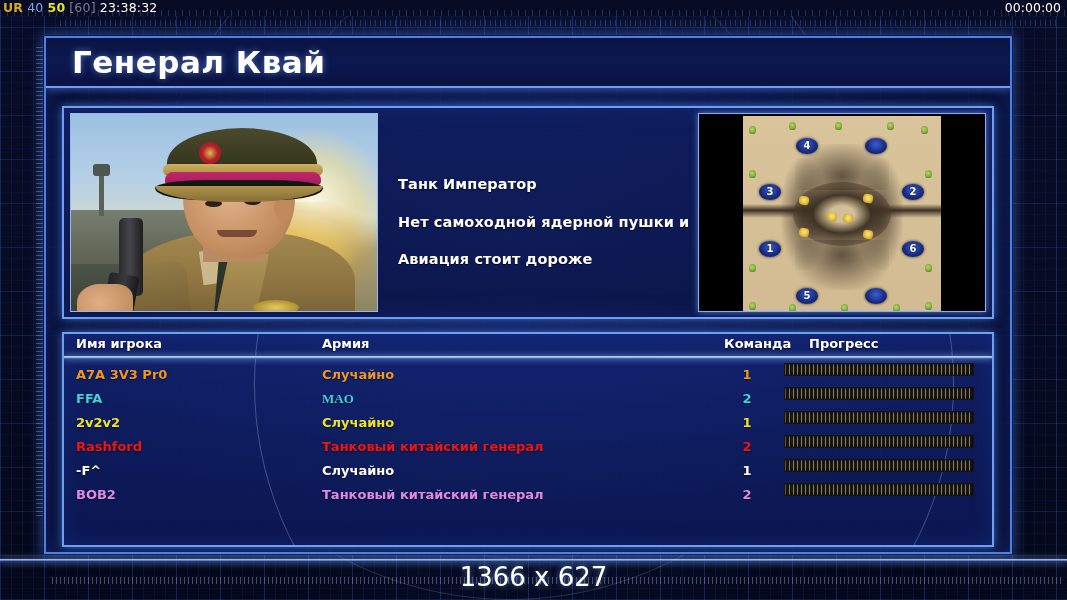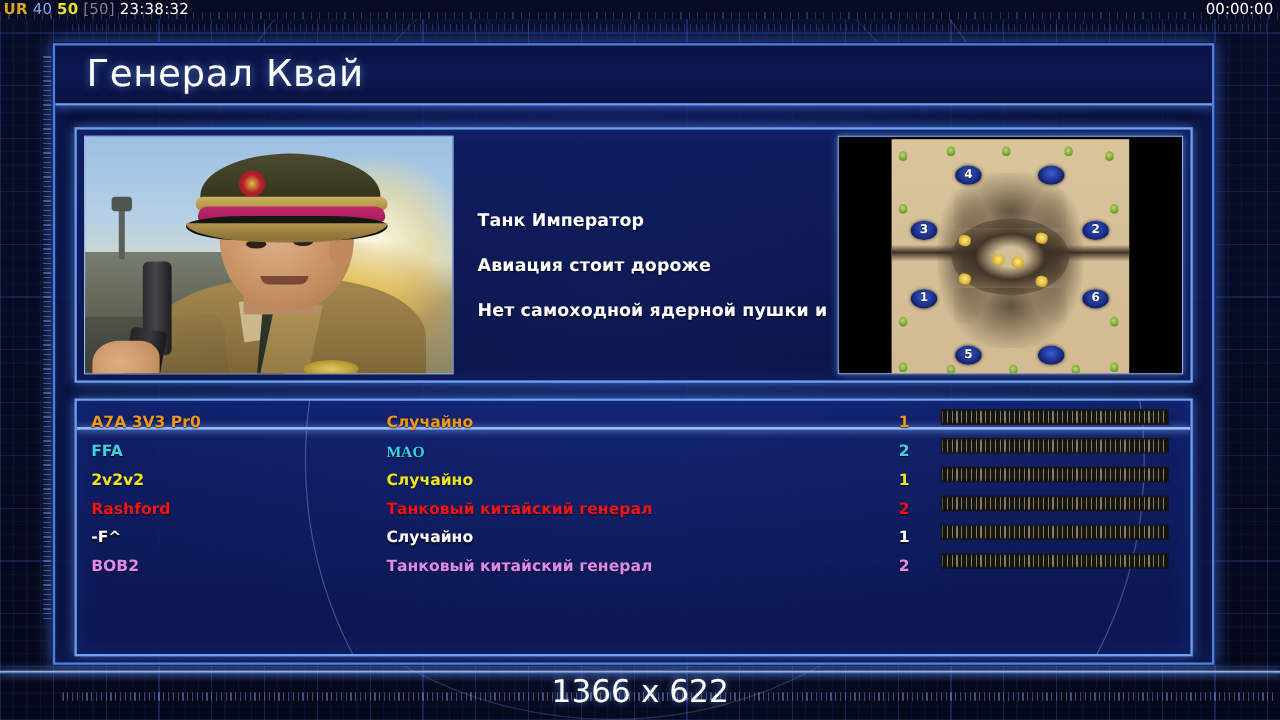--- a/index.html
+++ b/index.html
@@ -137,21 +137,21 @@
     position: relative;
     height: 50px;
     background: linear-gradient(180deg, #0a1344 0%, #0c1850 48%, #0a1240 100%);
     border-bottom: 2px solid #6f9cf0;
     box-shadow: 0 2px 7px rgba(80,130,245,0.55);
   }
   #pageTitle {
     position: absolute;
     left: 26px; top: 6px;
     font-size: 31px;
-    font-weight: 400;
+    font-weight: 700;
     color: #ffffff;
     letter-spacing: .5px;
     text-shadow: 0 0 7px rgba(140,180,255,0.55);
     font-family: "DejaVu Sans", sans-serif;
   }
 
   
   #upper {
     position: relative;
     margin: 18px 16px 0 16px;
@@ -443,21 +443,20 @@
   .prow .cell {
     position: absolute;
     top: 0;
     height: 24px;
     line-height: 24px;
     font-size: 13px;
     font-weight: 700;
     font-family: "DejaVu Sans", sans-serif;
     white-space: nowrap;
     text-shadow: 0 1px 1px rgba(0,0,0,0.65);
-    text-align: right;
   }
   .c-name  { left: 12px; }
   .c-army  { left: 258px; }
   .c-team  { left: 672px; width: 22px; text-align: center; }
   .c-prog  { left: 720px; top: 5px; width: 190px; height: 13px; }
   .bar {
     width: 100%; height: 13px;
     background:
       repeating-linear-gradient(90deg,
         rgba(150,140,110,0.85) 0 1px,
@@ -492,21 +491,21 @@
 <body>
 
 <div id="screen">
 
   <div class="sphere s1"></div>
   <div class="sphere s2"></div>
 
   <div id="topbar">
     <div class="ticks"></div>
     <div id="statusLeft">
-      <span class="s-ur">UR</span><span class="s-fps">40</span><span class="s-fps2">50</span><span class="s-max">[50]</span><span class="s-clock">23:38:32</span>
+      <span class="s-ur">UR</span><span class="s-fps">40</span><span class="s-fps2">50</span><span class="s-max">[60]</span><span class="s-clock">23:38:32</span>
     </div>
     <div id="statusRight">00:00:00</div>
   </div>
 
   <div class="ruler-v"></div>
   <div class="ruler-h"></div>
   <div class="ruler-h2"></div>
 
   <div id="frame">
 
@@ -546,22 +545,22 @@
         <div class="pt-gun-barrel"></div>
         <div class="pt-gun-grip"></div>
         <div class="pt-hand"></div>
         <div class="pt-wing"></div>
 
       </div>
 
       <div id="descWrap">
         <ul id="descList">
             <li>Танк Император</li>
+            <li>Нет самоходной ядерной пушки и</li>
             <li>Авиация стоит дороже</li>
-            <li>Нет самоходной ядерной пушки и</li>
           </ul>
       </div>
 
       <div id="minimapOuter">
         <div id="minimapImg">
           <div class="mm-top-shade"></div>
           <div class="mm-bot-shade"></div>
           <div class="mm-vsmear-l"></div>
           <div class="mm-vsmear-r"></div>
           <div class="mm-hline"></div>
@@ -595,20 +594,26 @@
             <div class="mm-start" style="left: 53px; top: 172px;">5</div>
             <div class="mm-start" style="left: 122px; top: 172px;"></div>
           </div>
       </div>
 
     </div>
 
     <div id="tableZone">
       <div class="arc"></div>
 
+      <div id="theadRow">
+        <div class="th c-name">Имя игрока</div>
+        <div class="th c-army">Армия</div>
+        <div class="th" style="left:660px">Команда</div>
+        <div class="th" style="left:745px">Прогресс</div>
+      </div>
       <div id="headSep"></div>
 
       <div id="rows">
           <div class="prow">
             <div class="cell c-name" style="color: rgb(240, 151, 30);">A7A 3V3 Pr0</div>
             <div class="cell c-army" style="color: rgb(240, 151, 30);">Случайно</div>
             <div class="cell c-team" style="color: rgb(240, 151, 30);">1</div>
             <div class="cell c-prog">
               <div class="bar" style="width: 100%;"></div>
             </div>
@@ -652,15 +657,15 @@
             <div class="cell c-prog">
               <div class="bar" style="width: 100%;"></div>
             </div>
           </div>
         </div>
     </div>
 
   </div>
 
   <div id="bottomGlow"></div>
-  <div id="resLabel">1366 x 622</div>
+  <div id="resLabel">1366 x 627</div>
 
 </div>
 
 </body></html>

